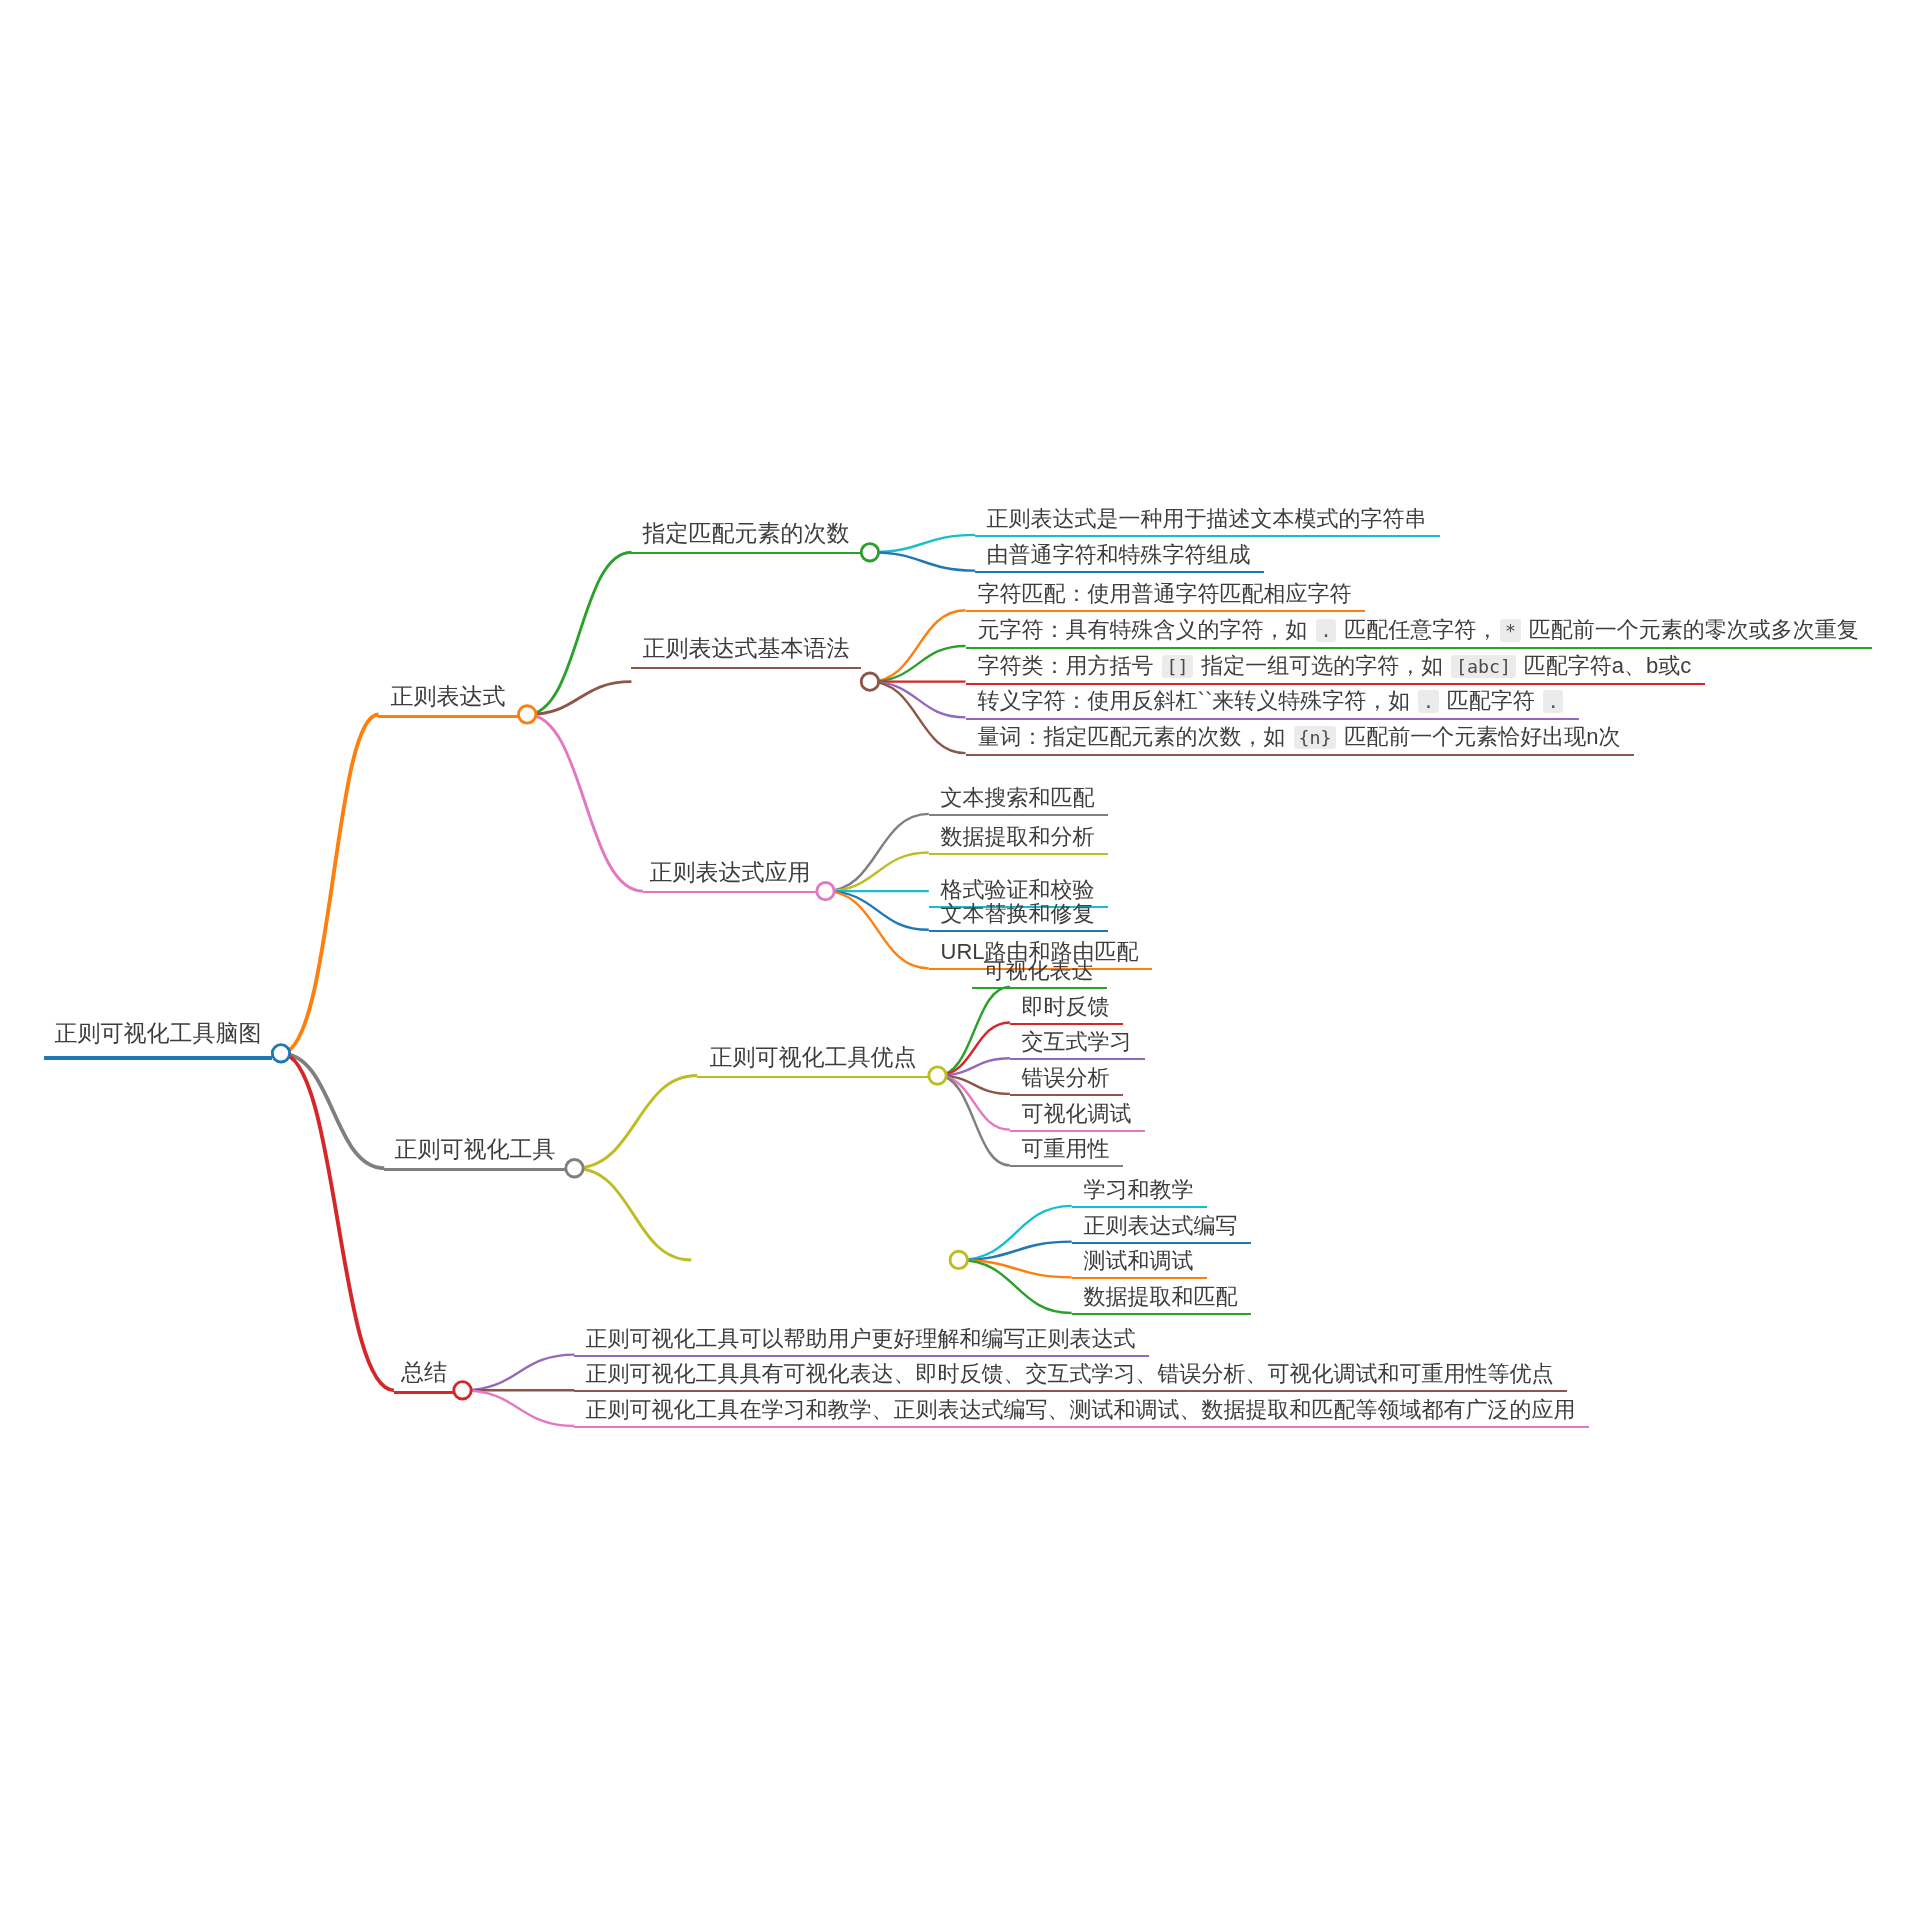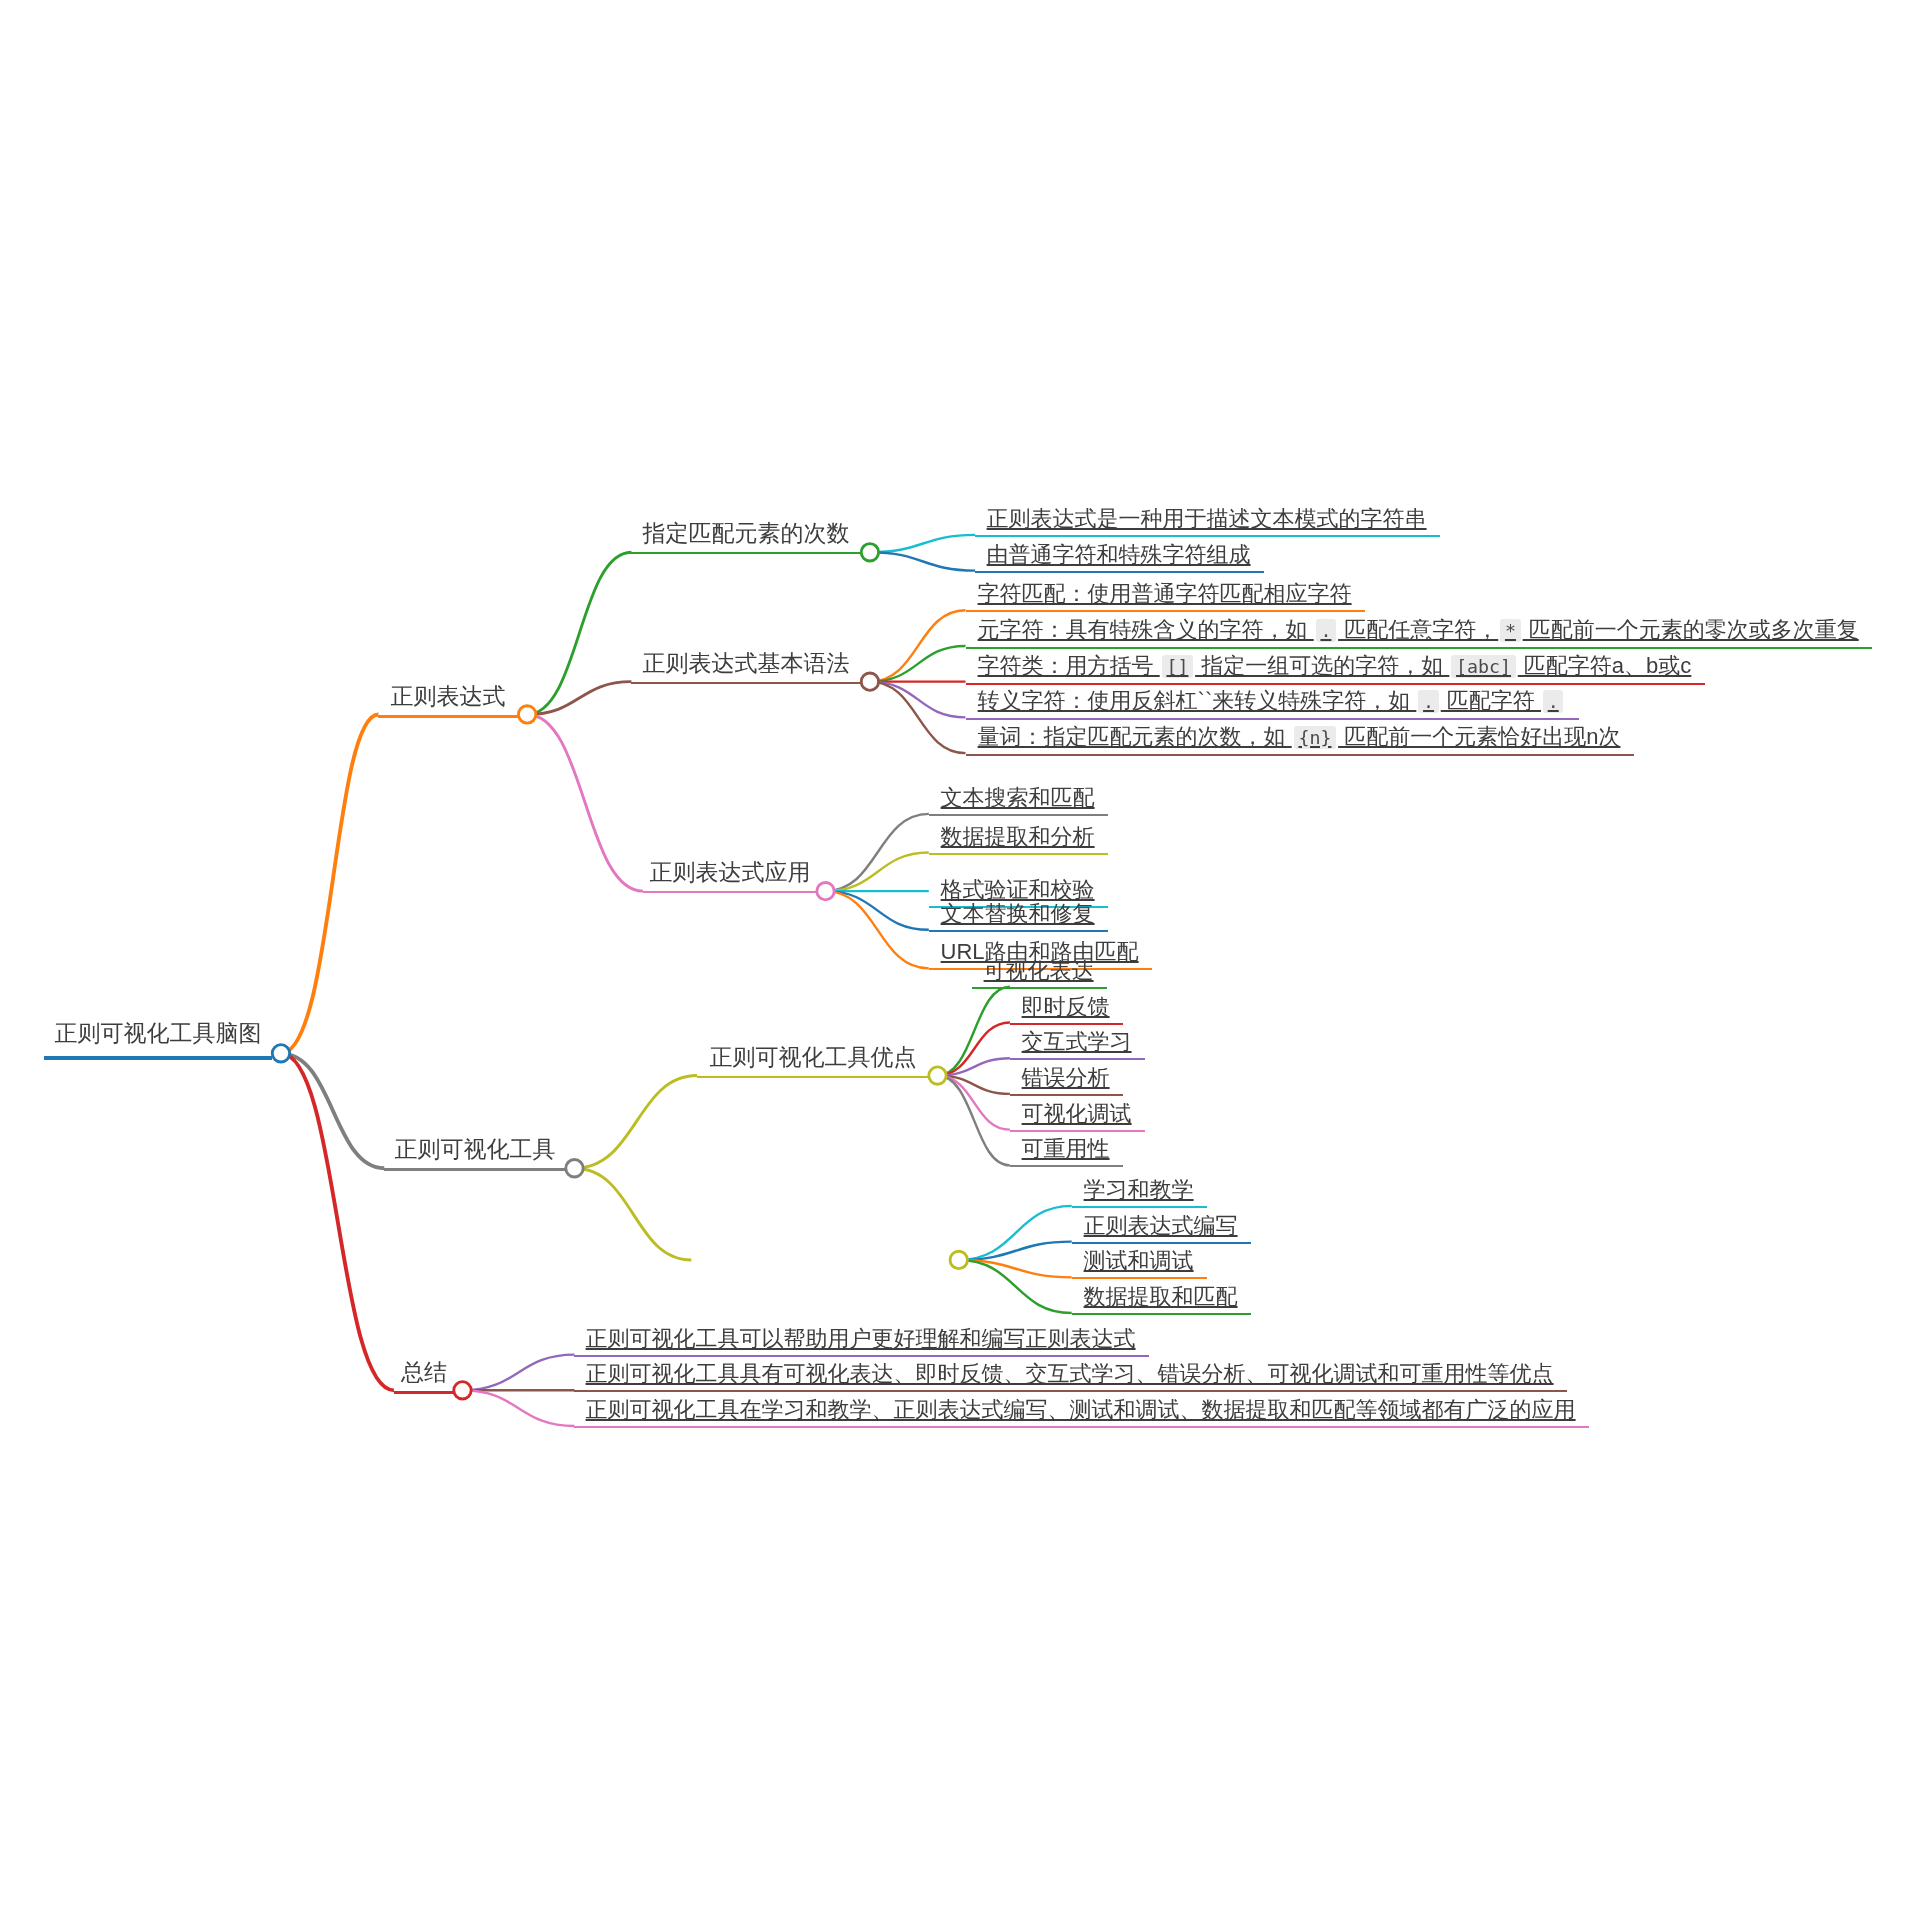--- a/index.html
+++ b/index.html
@@ -11,21 +11,21 @@
   #links{position:absolute;left:0;top:0;}
   .node{position:absolute;box-sizing:border-box;color:#3d3d3d;}
   .branch{
     text-align:center;font-size:23px;line-height:29px;
     padding:0 5.8px 3.9px 5.8px;border-bottom-style:solid;border-bottom-width:2.9px;
   }
   .depth1{border-bottom-width:3.9px;}
   .root{font-size:23px;line-height:31px;padding-bottom:7px;border-bottom-width:4.8px;}
   .leaf{
     white-space:nowrap;font-size:22px;line-height:27px;
-    padding:0 13.5px 2.9px 11.6px;border-bottom-style:solid;border-bottom-width:2.4px;text-decoration:underline;
+    padding:0 13.5px 2.9px 11.6px;border-bottom-style:solid;border-bottom-width:2.4px;
   }
   .code{
     font-family:"DejaVu Sans Mono",monospace;font-size:18.3px;
     background:#ebebeb;color:#4a4a4a;padding:1px 4.8px;border-radius:2.9px;margin:0 1.9px;
   }
   .u-blue{border-bottom-color:#1f77b4}
   .u-orange{border-bottom-color:#ff7f0e}
   .u-green{border-bottom-color:#2ca02c}
   .u-red{border-bottom-color:#d62728}
   .u-purple{border-bottom-color:#9467bd}
@@ -95,21 +95,21 @@
     <circle cx="993" cy="1305" r="9" stroke="#bcbd22" stroke-width="3" fill="#ffffff"></circle>
   </svg>
 
   <div class="node branch root u-blue" style="left:44px;top:1018px;width:228px;">正则可视化工具脑图</div>
 
   <div class="node branch depth1 u-orange" style="left:378px;top:682px;width:140px;">正则表达式</div>
   <div class="node branch depth1 u-gray" style="left:384px;top:1135px;width:182px;">正则可视化工具</div>
   <div class="node branch depth1 u-red" style="left:394px;top:1358px;width:60px;">总结</div>
 
   <div class="node branch u-green" style="left:631px;top:519px;width:230px;">指定匹配元素的次数</div>
-  <div class="node branch u-brown" style="left:631px;top:649px;width:230px;font-family:Liberation Serif, serif;">正则表达式基本语法</div>
+  <div class="node branch u-brown" style="left:631px;top:634px;width:230px;font-family:Liberation Serif, serif;">正则表达式基本语法</div>
   <div class="node branch u-pink" style="left:643px;top:858px;width:174px;">正则表达式应用</div>
   <div class="node branch u-olive" style="left:697px;top:1043px;width:232px;">正则可视化工具优点</div>
 
   <div class="node leaf u-cyan" style="left:975px;top:505px;">正则表达式是一种用于描述文本模式的字符串</div>
   <div class="node leaf u-blue" style="left:975px;top:541px;">由普通字符和特殊字符组成</div>
 
   <div class="node leaf u-orange" style="left:966px;top:580px;">字符匹配：使用普通字符匹配相应字符</div>
   <div class="node leaf u-green" style="left:966px;top:616px;">
     <span>元字符：具有特殊含义的字符，如 </span><span class="code">.</span><span> 匹配任意字符，</span><span class="code">*</span><span> 匹配前一个元素的零次或多次重复</span>
   </div>

